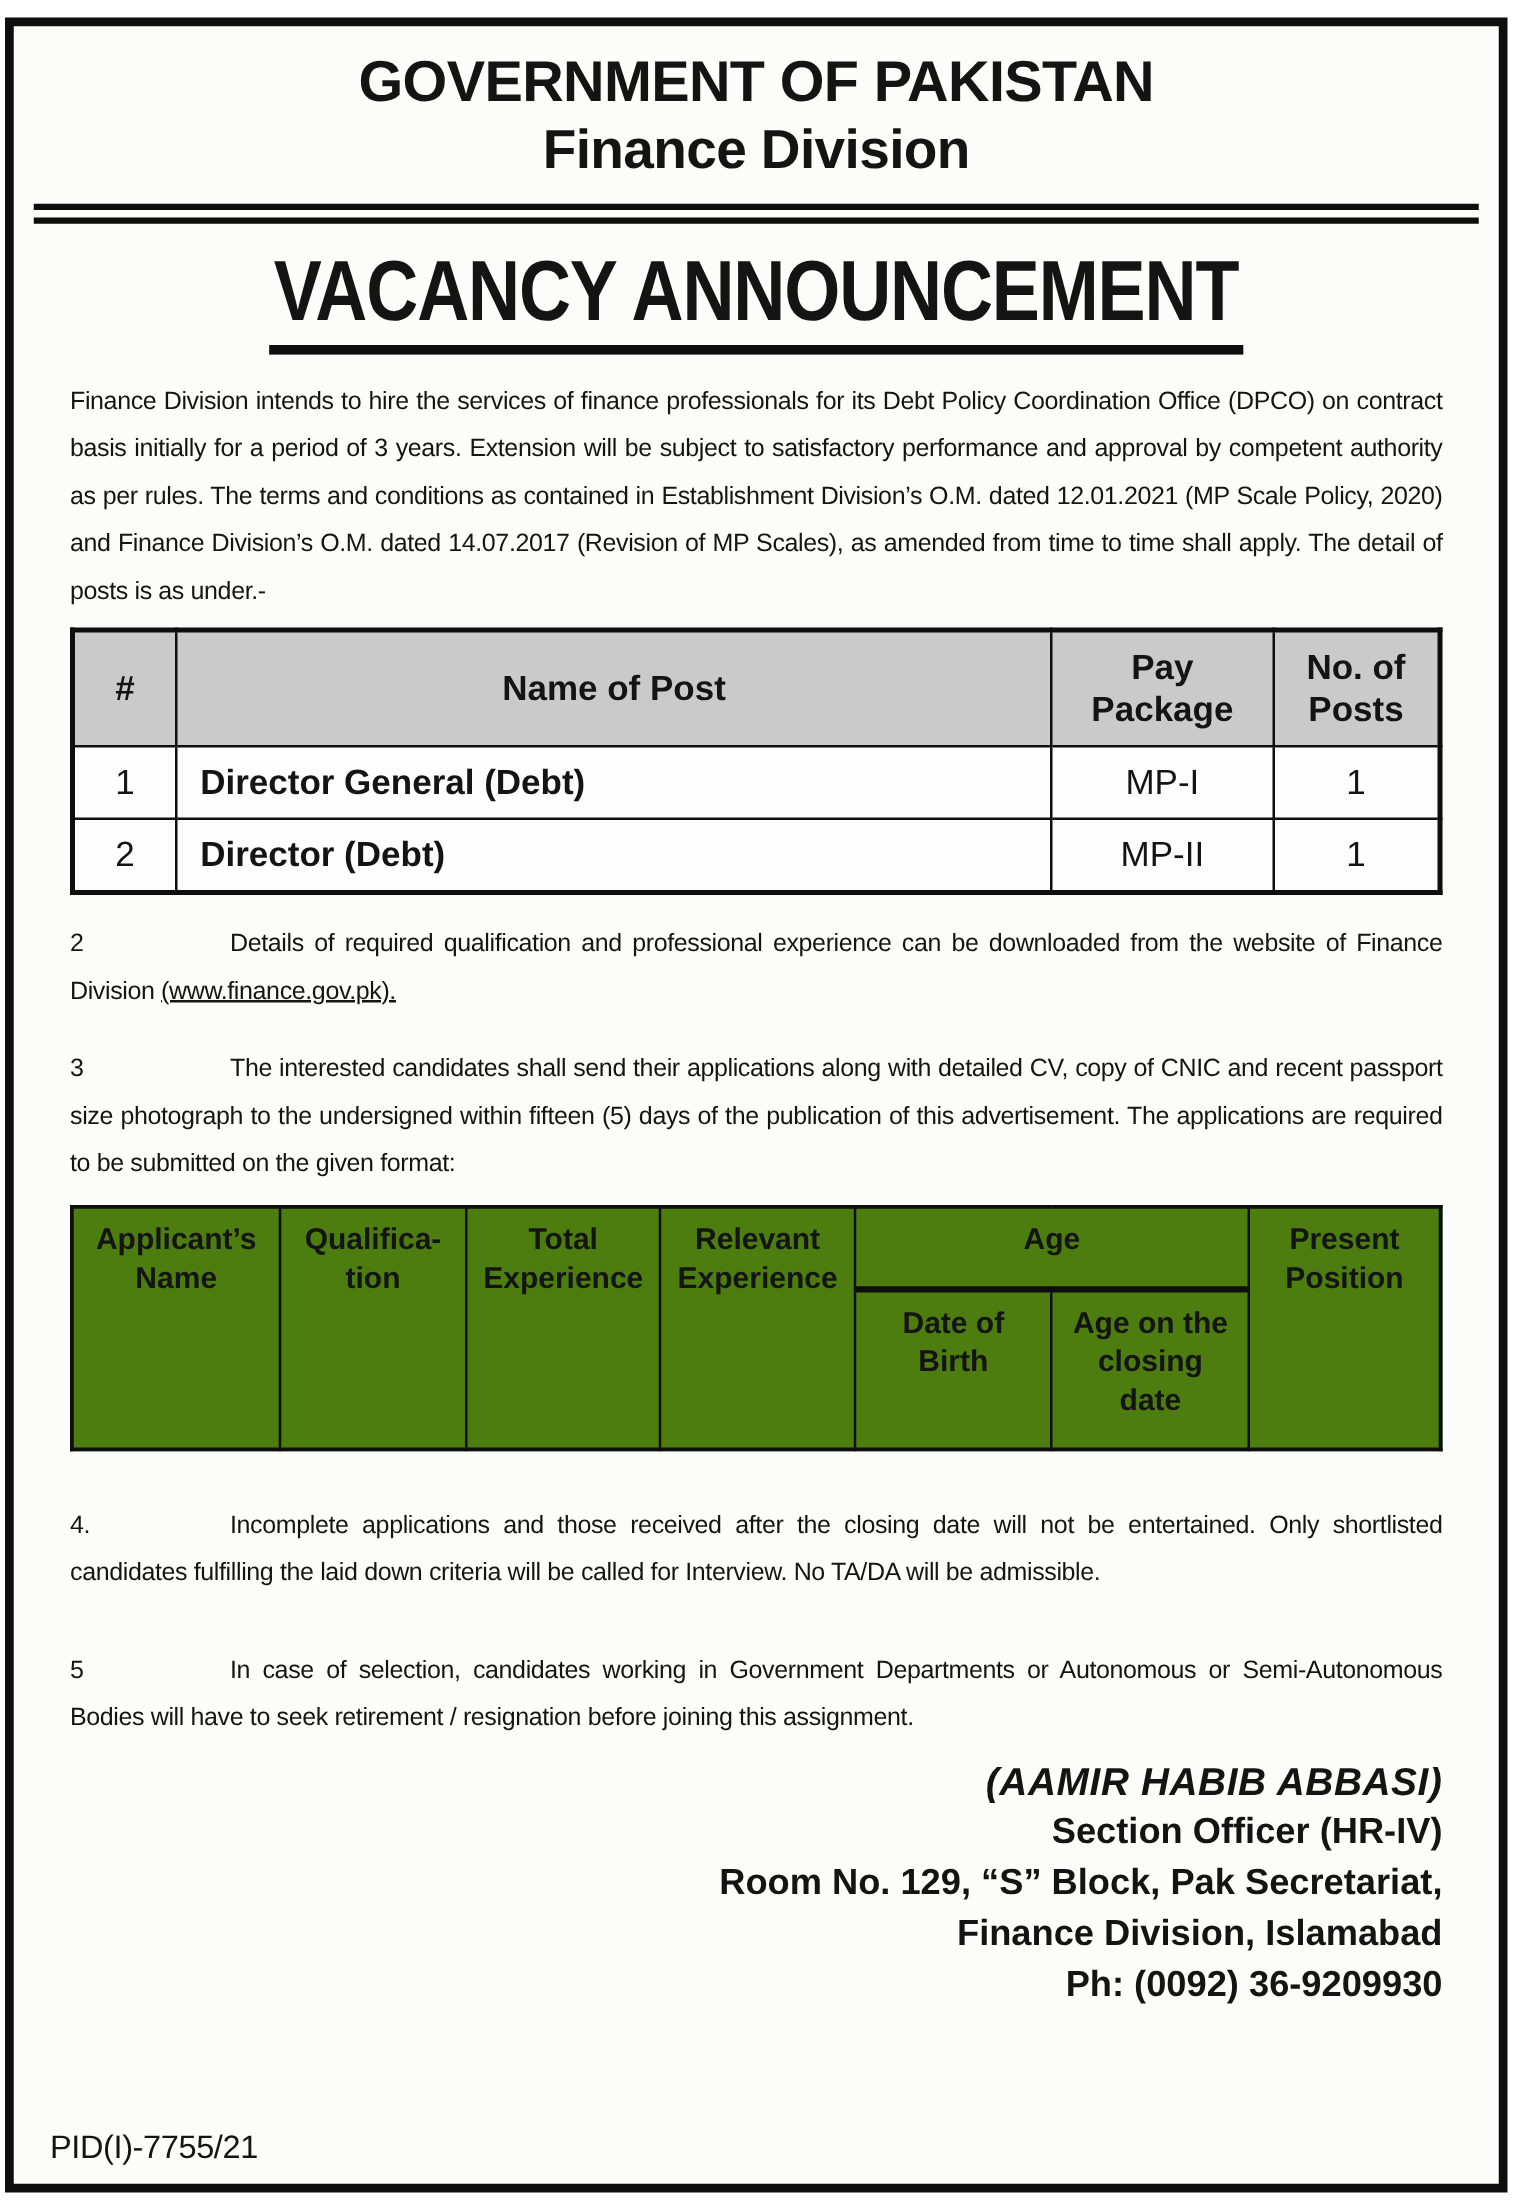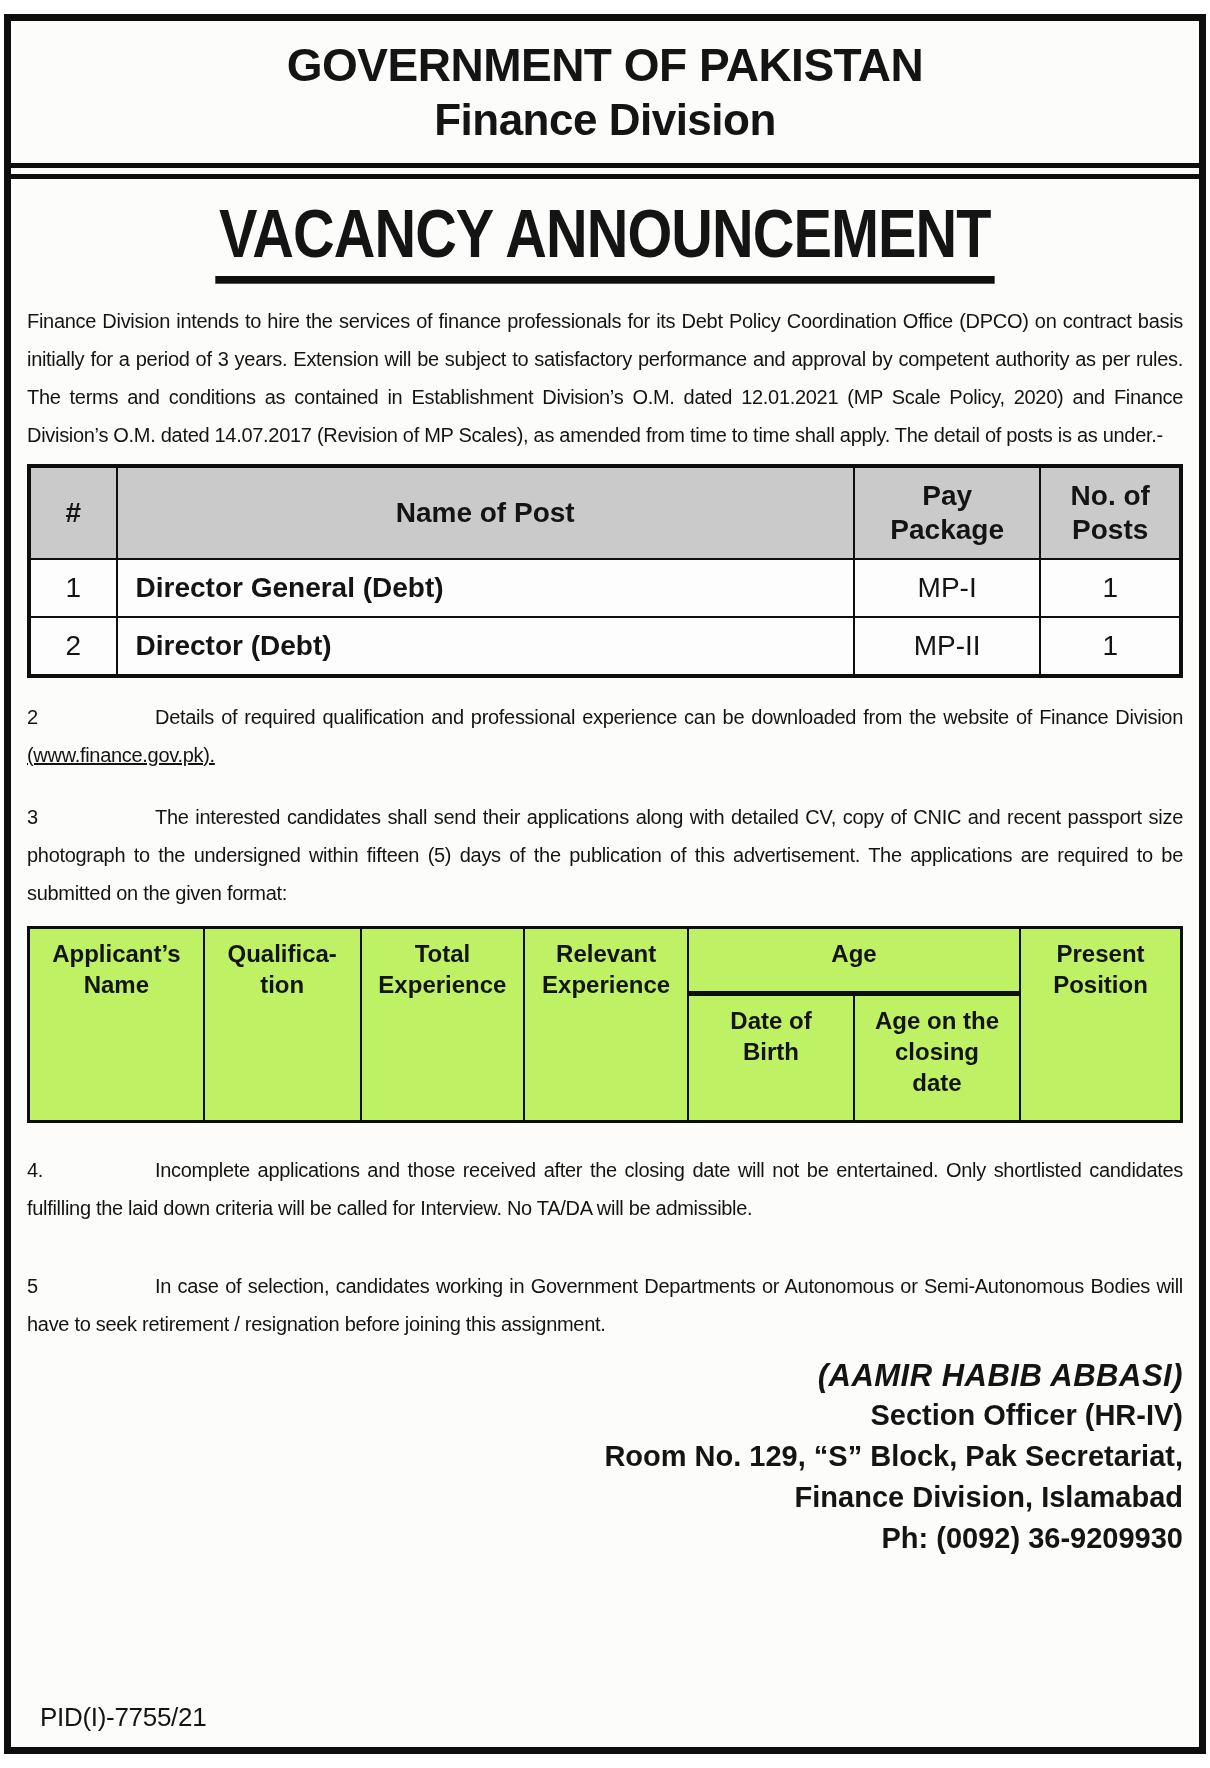--- a/index.html
+++ b/index.html
@@ -17,21 +17,21 @@
   }
   .doc {
     box-sizing: border-box;
     position: absolute;
     left: 4px;
     top: 14px;
     width: 1202px;
     height: 1740px;
     border: 7px solid #0e0e0e;
     background: #fcfcfb;
-    padding: 0 16px;
+    padding: 0 45px;
     overflow: hidden;
   }
   
   .masthead { text-align: center; padding-top: 18px; font-weight: bold; }
   .masthead-gov { font-size: 46px; line-height: 52px; letter-spacing: -0.5px; }
   .masthead-div { font-size: 44px; line-height: 58px; letter-spacing: -0.5px; }
   
   .double-rule { margin: 14px -29px 0 -29px; }
   .double-rule .bar { height: 5px; background: #0e0e0e; }
   .double-rule .gap { height: 6px; }
@@ -53,21 +53,21 @@
   .body-para {
     font-size: 20px;
     line-height: 38px;
     letter-spacing: -0.3px;
     text-align: justify;
     margin: 0;
   }
   .mt-intro { margin-top: 26px; }
   .mt-p2 { margin-top: 20px; }
   .mt-p3 { margin-top: 24px; }
-  .mt-p4 { margin-top: 28px; }
+  .mt-p4 { margin-top: 40px; }
   .mt-p5 { margin-top: 40px; }
   .pnum { display: inline-block; width: 128px; }
   .weblink { text-decoration: underline; color: inherit; }
   
   table.posts {
     width: 100%;
     border-collapse: collapse;
     margin-top: 10px;
     border: 4px solid #0e0e0e;
   }
@@ -89,21 +89,21 @@
     vertical-align: middle;
     background: #fdfdfd;
   }
   .posts td.post-name { text-align: left; font-weight: bold; padding-left: 18px; }
   
   table.appform {
     width: 100%;
     border-collapse: collapse;
     margin-top: 14px;
     border: 3px solid #0e0e0e;
-    background: #bef264;
+    background: #4d7c0f;
   }
   .appform th {
     border: 2px solid #0e0e0e;
     font-size: 24px;
     line-height: 31px;
     font-weight: bold;
     text-align: center;
     vertical-align: top;
     padding-top: 9px;
     white-space: pre-line;

